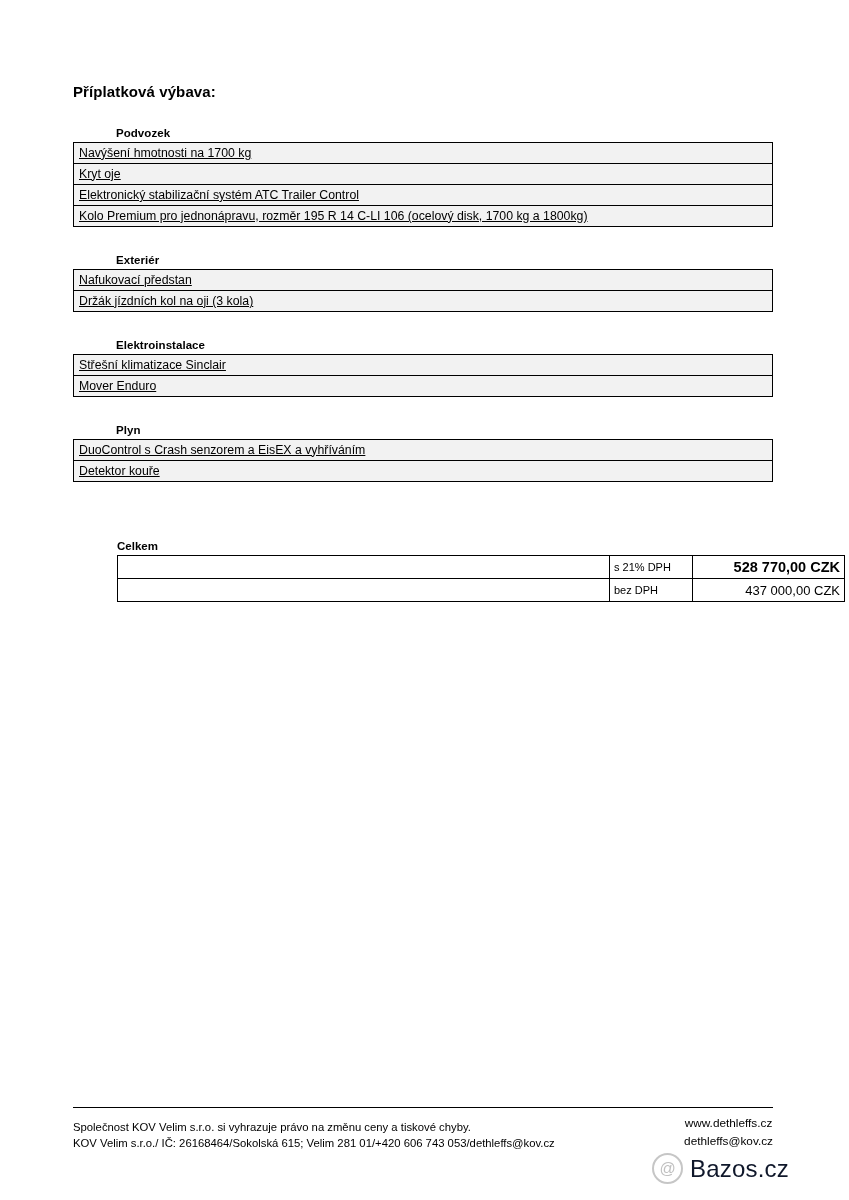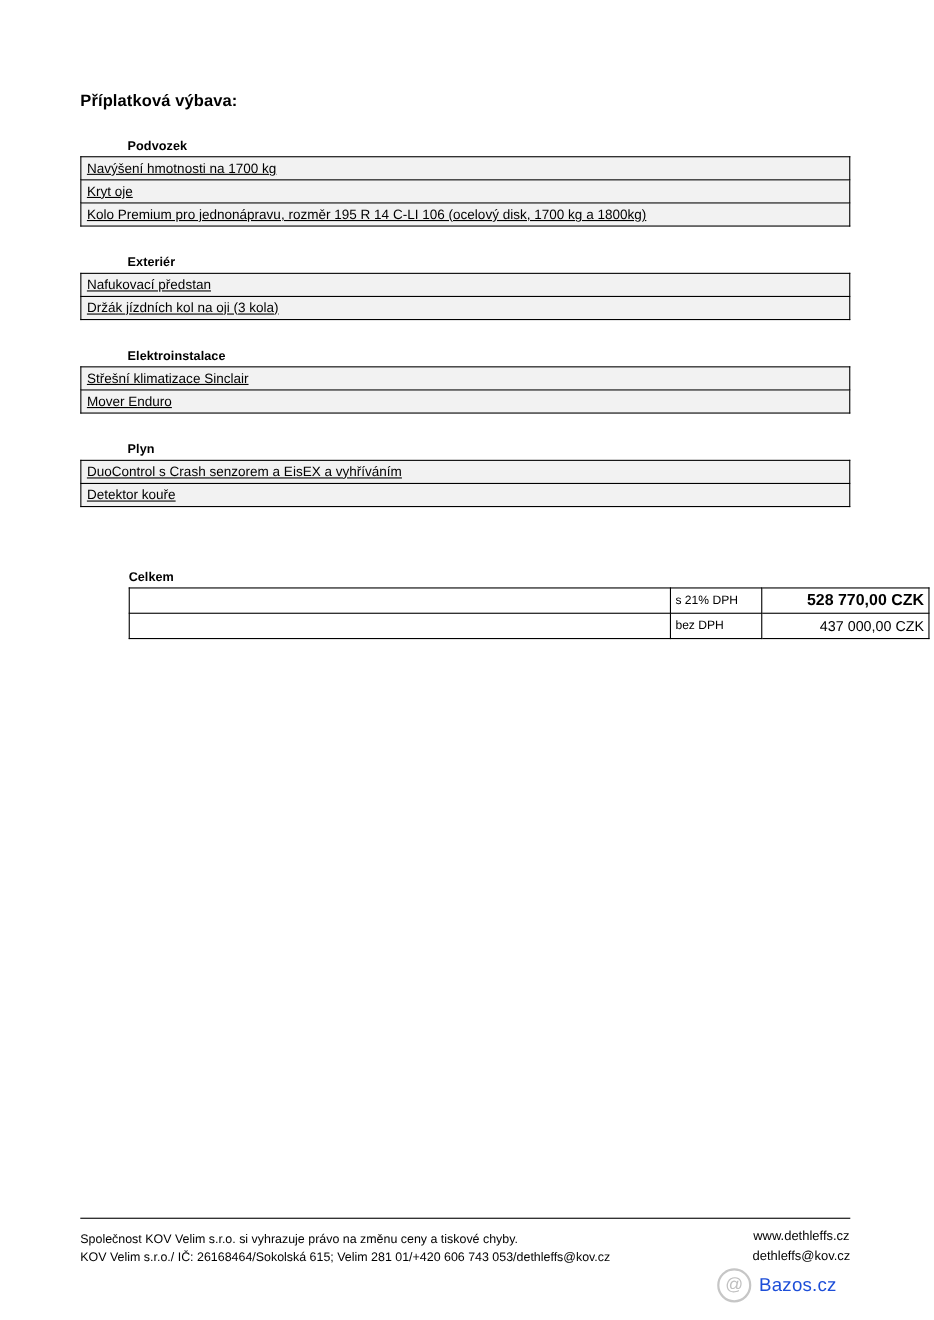--- a/index.html
+++ b/index.html
@@ -148,22 +148,22 @@
     border: 2px solid #c6c6c6;
     border-radius: 50%;
     display: flex;
     align-items: center;
     justify-content: center;
     font-size: 16px;
     line-height: 1;
     color: #c0c0c0;
   }
   .watermark .wm-text {
-    font-size: 17px;
-    color: #1d4ed8;
+    font-size: 24px;
+    color: #0f172a;
     letter-spacing: 0.2px;
   }
 </style>
 </head>
 <body>
 
 <div class="page">
 
   <div class="content">
 
@@ -171,20 +171,23 @@
 
     <div class="section">
       <div class="section-title">Podvozek</div>
       <table class="items">
         <tbody>
           <tr>
             <td>Navýšení hmotnosti na 1700 kg</td>
           </tr>
           <tr>
             <td>Kryt oje</td>
+          </tr>
+          <tr>
+            <td>Elektronický stabilizační systém ATC Trailer Control</td>
           </tr>
           <tr>
             <td>Kolo Premium pro jednonápravu, rozměr 195 R 14 C-LI 106 (ocelový disk, 1700 kg a 1800kg)</td>
           </tr>
         </tbody>
       </table>
     </div>
 
     <div class="section">
       <div class="section-title">Exteriér</div>

